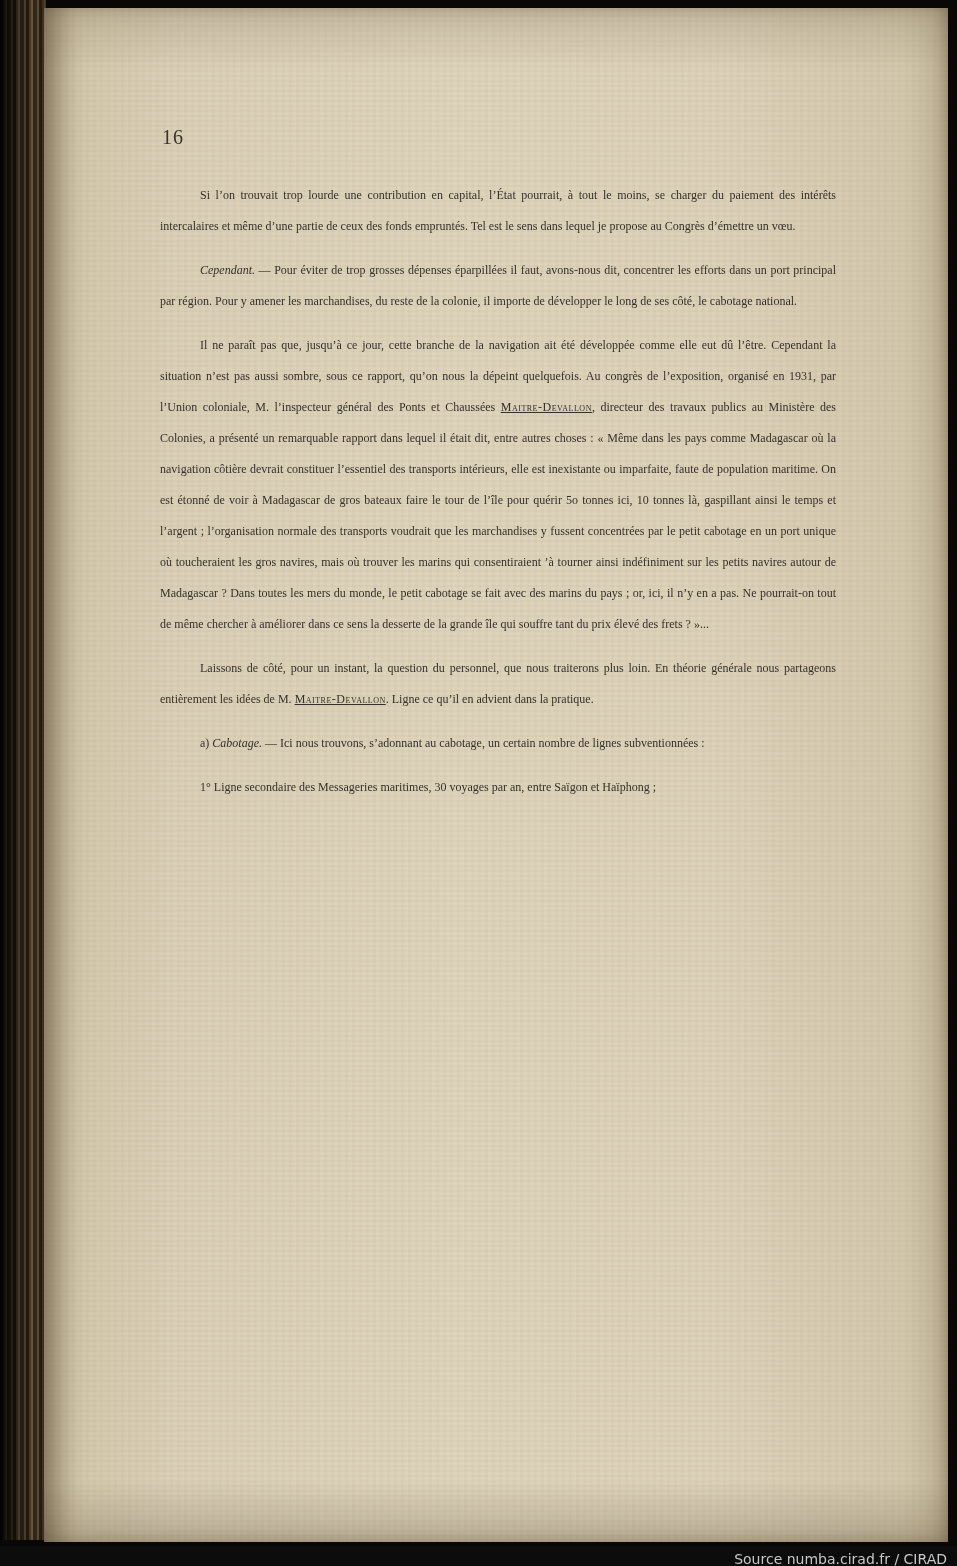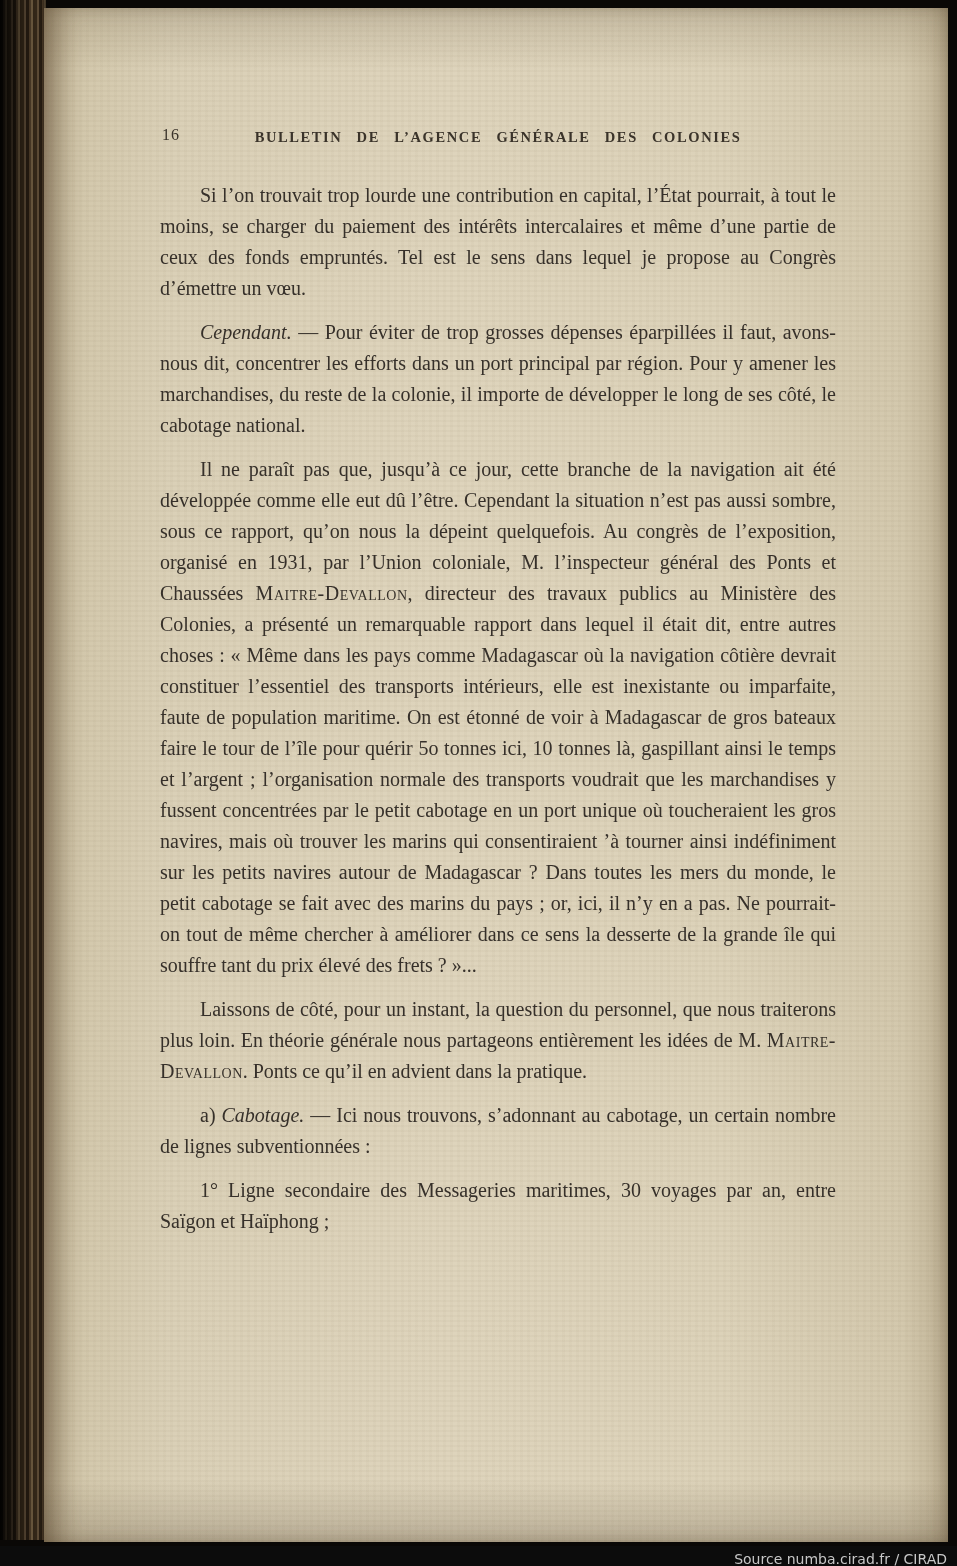--- a/index.html
+++ b/index.html
@@ -67,51 +67,52 @@
 
   
   .pagehead {
     position: relative;
     height: 30px;
     margin-bottom: 24px;
   }
   .pagenum {
     position: absolute;
     left: 2px; top: 0;
-    font-size: 16px;
+    font-size: 20px;
     letter-spacing: 1px;
     color: #3a332a;
   }
   .headtitle {
     display: block;
     text-align: center;
     font-size: 14.5px;
     font-weight: 700;
     letter-spacing: 1.6px;
     word-spacing: 9px;
     color: #3a332a;
     padding-top: 3px;
     white-space: nowrap;
   }
 
   
   .bodytext {
-    font-size: 20px;
+    font-size: 12px;
     line-height: 31px;
     text-align: justify;
     color: #36302a;
   }
   .bodytext p.para {
     margin: 0 0 13px 0;
     text-indent: 40px;
   }
   .bodytext p.para span.italic { font-style: italic; }
   .bodytext p.para span.smallcaps {
     font-variant: small-caps;
     letter-spacing: .5px;
+    text-decoration: underline;
   }
 
   
   .footerbar {
     position: absolute;
     left: 0; right: 0; bottom: 0;
     height: 20px;
     background: #0c0c0c;
     color: #c7c7c7;
     font-family: "DejaVu Sans", "Liberation Sans", sans-serif;
@@ -127,28 +128,27 @@
 
 <div class="scan">
 
   <div class="binding"></div>
 
   <div class="paper">
     <div class="sheet-inner">
 
       <div class="pagehead">
         <span class="pagenum">16</span>
-        <span class="headtitle">BULLETIN DE L’AGENCE GÉNÉRALE DES COLONIES</span>
       </div>
 
       <div class="bodytext" id="paragraph-host">
           <p class="para"><span>Si l’on trouvait trop lourde une contribution en capital, l’État pourrait, à tout le moins, se charger du paiement des intérêts intercalaires et même d’une partie de ceux des fonds empruntés. Tel est le sens dans lequel je propose au Congrès d’émettre un vœu.</span></p>
           <p class="para"><span class="italic">Cependant.</span><span> — Pour éviter de trop grosses dépenses éparpillées il faut, avons-nous dit, concentrer les efforts dans un port principal par région. Pour y amener les marchandises, du reste de la colonie, il importe de développer le long de ses côté, le cabotage national.</span></p>
           <p class="para"><span>Il ne paraît pas que, jusqu’à ce jour, cette branche de la navigation ait été développée comme elle eut dû l’être. Cependant la situation n’est pas aussi sombre, sous ce rapport, qu’on nous la dépeint quelquefois. Au congrès de l’exposition, organisé en 1931, par l’Union coloniale, M. l’inspecteur général des Ponts et Chaussées </span><span class="smallcaps">Maitre-Devallon</span><span>, directeur des travaux publics au Ministère des Colonies, a présenté un remarquable rapport dans lequel il était dit, entre autres choses : « Même dans les pays comme Madagascar où la navigation côtière devrait constituer l’essentiel des transports intérieurs, elle est inexistante ou imparfaite, faute de population maritime. On est étonné de voir à Madagascar de gros bateaux faire le tour de l’île pour quérir 5o tonnes ici, 10 tonnes là, gaspillant ainsi le temps et l’argent ; l’organisation normale des transports voudrait que les marchandises y fussent concentrées par le petit cabotage en un port unique où toucheraient les gros navires, mais où trouver les marins qui consentiraient ’à tourner ainsi indéfiniment sur les petits navires autour de Madagascar ? Dans toutes les mers du monde, le petit cabotage se fait avec des marins du pays ; or, ici, il n’y en a pas. Ne pourrait-on tout de même chercher à améliorer dans ce sens la desserte de la grande île qui souffre tant du prix élevé des frets ? »...</span></p>
-          <p class="para"><span>Laissons de côté, pour un instant, la question du personnel, que nous traiterons plus loin. En théorie générale nous partageons entièrement les idées de M. </span><span class="smallcaps">Maitre-Devallon</span><span>. Ponts ce qu’il en advient dans la pratique.</span></p>
+          <p class="para"><span>Laissons de côté, pour un instant, la question du personnel, que nous traiterons plus loin. En théorie générale nous partageons entièrement les idées de M. </span><span class="smallcaps">Maitre-Devallon</span><span>. Ligne ce qu’il en advient dans la pratique.</span></p>
           <p class="para"><span>a) </span><span class="italic">Cabotage.</span><span> — Ici nous trouvons, s’adonnant au cabotage, un certain nombre de lignes subventionnées :</span></p>
           <p class="para"><span>1° Ligne secondaire des Messageries maritimes, 30 voyages par an, entre Saïgon et Haïphong ;</span></p>
         </div>
 
     </div>
   </div>
 
   <div class="footerbar">
     <span>Source numba.cirad.fr / CIRAD</span>
   </div>

